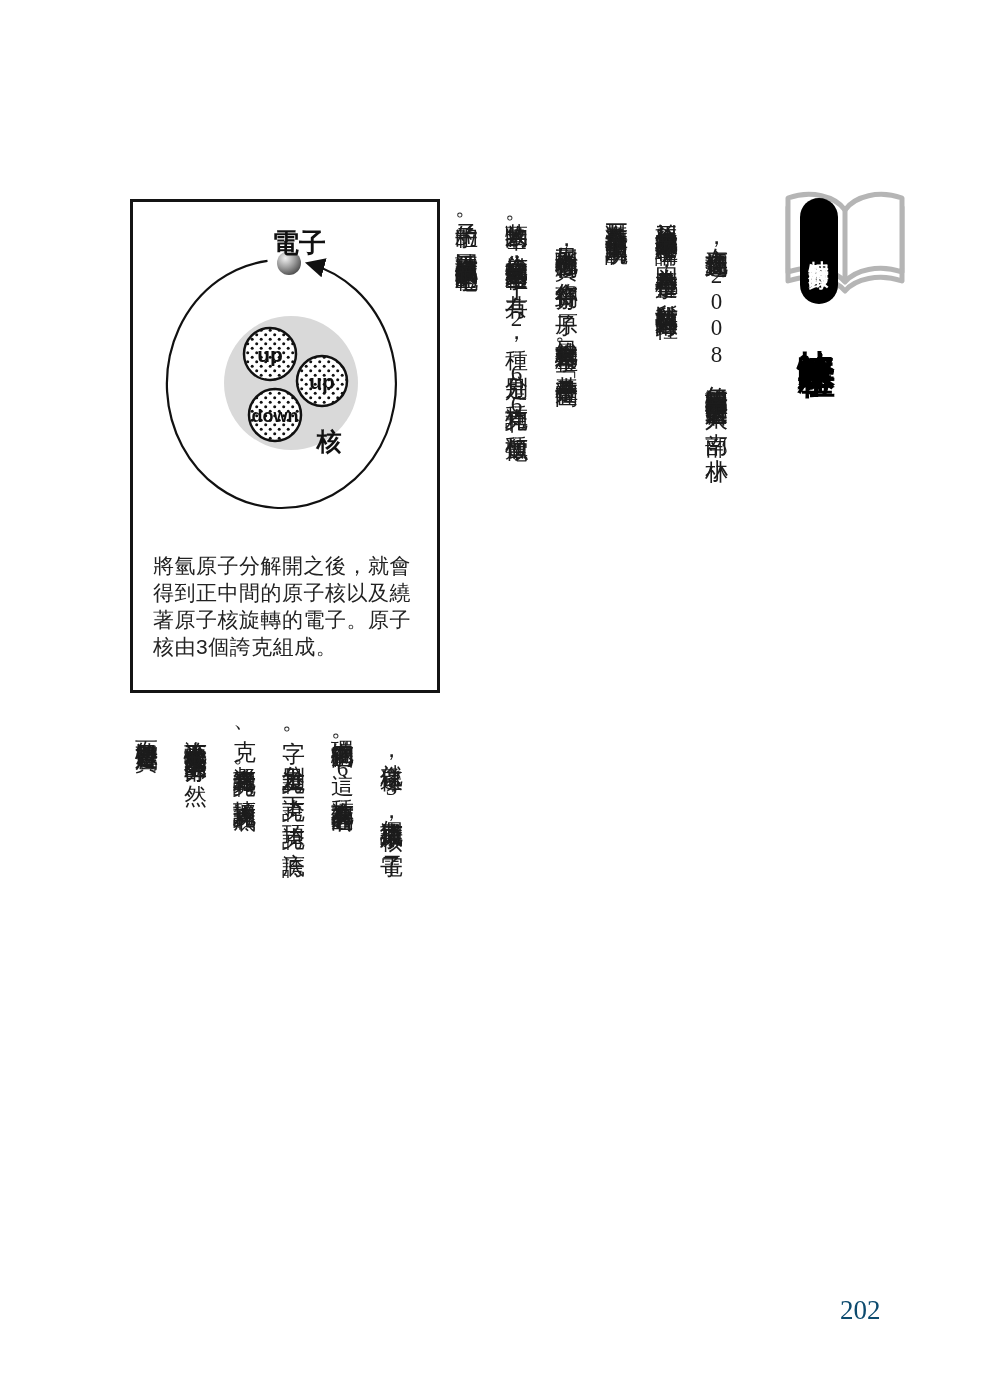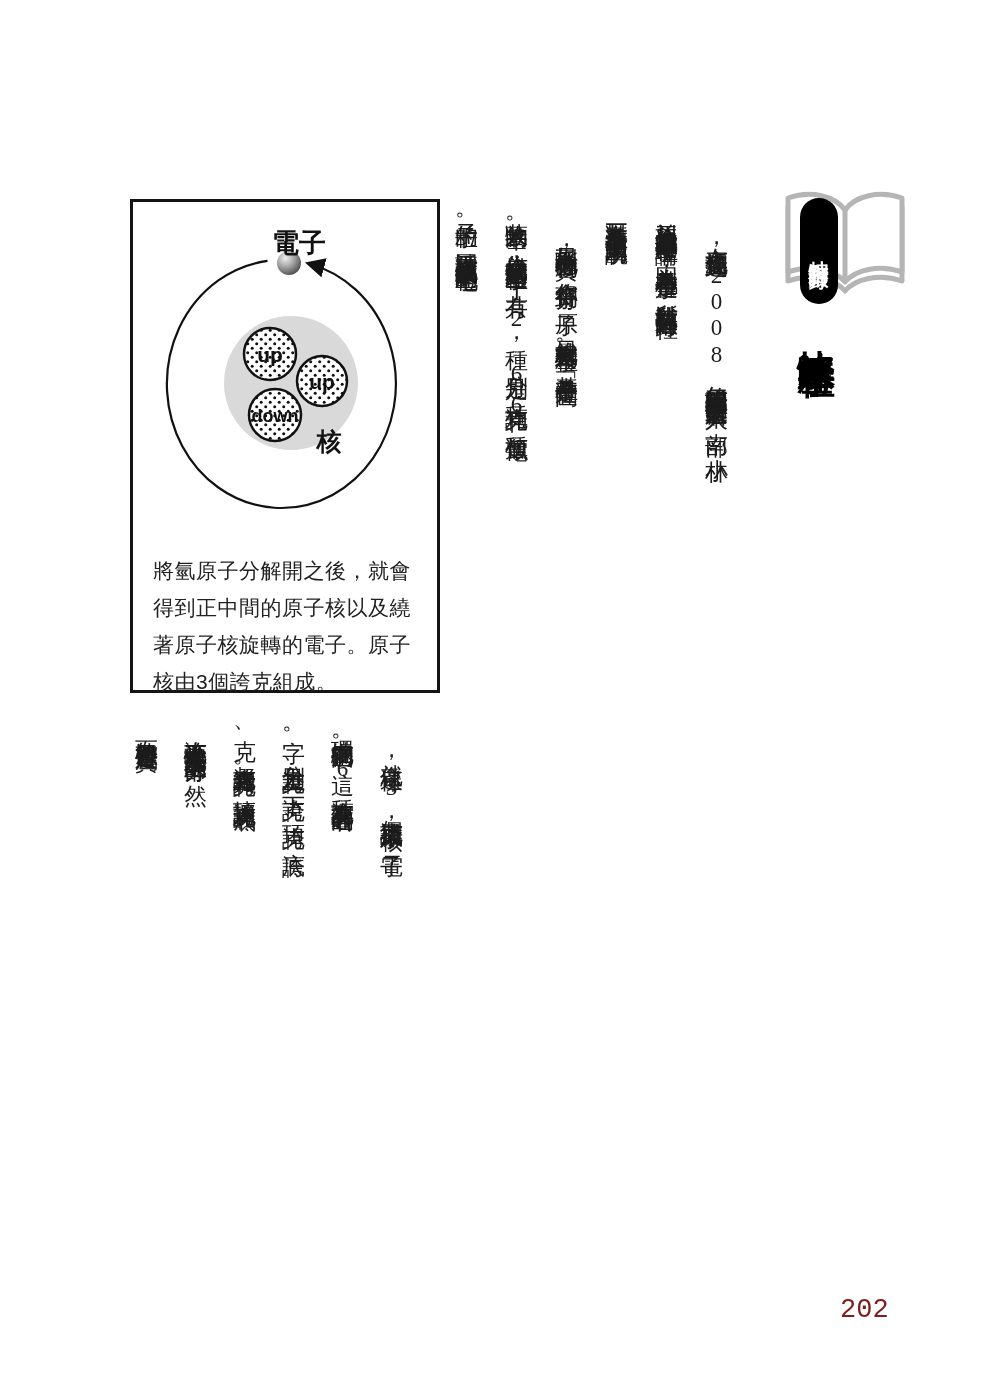--- a/index.html
+++ b/index.html
@@ -20,26 +20,26 @@
           font-family:"Liberation Serif",serif;font-size:23px;letter-spacing:1.2px;
           color:#1c1c1c;}
   .intro-block{left:441px;top:205px;height:1000px;width:300px;}
   .intro-block .tcol{line-height:50px;}
   .body-block{left:121px;top:722px;height:492px;width:295px;}
   .body-block .tcol{line-height:49px;}
   
   .figure-box{position:absolute;left:130px;top:199px;width:310px;height:494px;
               border:3px solid #141414;background:#fff;box-sizing:border-box;}
   .figure-caption{position:absolute;left:20px;top:350px;width:280px;white-space:pre-line;
-              font-family:"Liberation Sans",sans-serif;font-size:21px;line-height:37px;
+              font-family:"Liberation Sans",sans-serif;font-size:21px;line-height:27px;
               letter-spacing:0.5px;color:#222;}
   .diagram{position:absolute;left:0;top:0;}
   
-  .page-number{position:absolute;left:840px;top:1295px;font-family:Liberation Mono, monospace;
-              font-size:27px;color:#7f1d1d;}
+  .page-number{position:absolute;left:840px;top:1295px;font-family:Liberation Serif, serif;
+              font-size:27px;color:#0c4a6e;}
 </style>
 </head>
 <body>
 
 <div id="page">
 
   <svg class="book-icon" width="138" height="124" viewBox="0 0 138 124">
     <defs>
       <path id="bookShape" d="M69 34 C 59 20, 35 14, 12 22 L 12 96 C 35 88, 59 94, 69 106 C 79 94, 103 88, 126 96 L 126 22 C 103 14, 79 20, 69 34 Z"></path>
     </defs>

